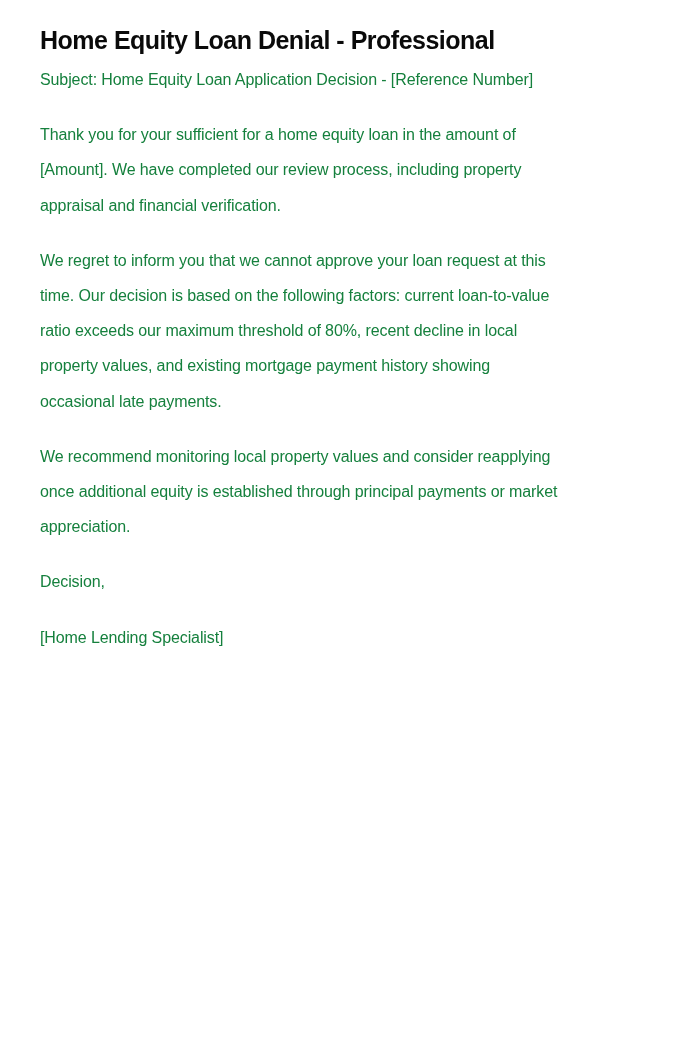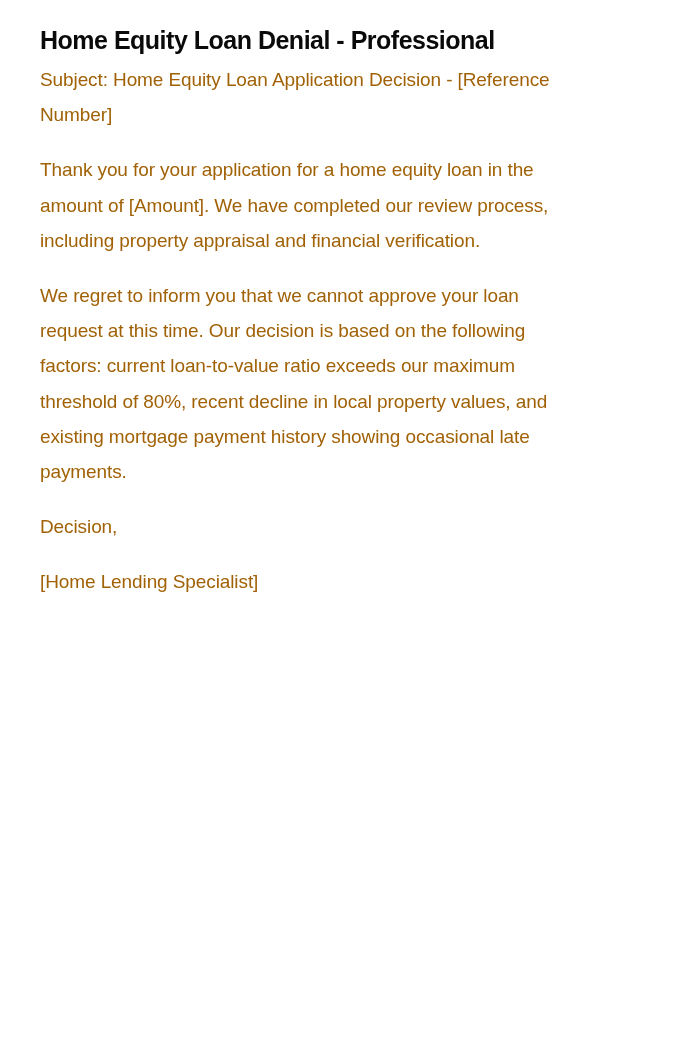--- a/index.html
+++ b/index.html
@@ -22,30 +22,31 @@
     }
     .doc-title {
       font-size: 25px;
       font-weight: bold;
       line-height: 36px;
       margin: 0 0 4px 0;
       letter-spacing: -0.5px;
       color: #0a0a0a;
     }
     .para {
-      font-size: 19px;
+      font-size: 16px;
       line-height: 35.2px;
       margin: 0 16px 20px 0;
-      color: #a16207;
+      color: #15803d;
       letter-spacing: -0.1px;
     }
   </style>
 </head>
 <body>
 
 <div class="page">
   <h1 class="doc-title">Home Equity Loan Denial - Professional</h1>
   <p class="para">Subject: Home Equity Loan Application Decision - [Reference Number]</p>
-  <p class="para">Thank you for your application for a home equity loan in the amount of [Amount]. We have completed our review process, including property appraisal and financial verification.</p>
+  <p class="para">Thank you for your sufficient for a home equity loan in the amount of [Amount]. We have completed our review process, including property appraisal and financial verification.</p>
   <p class="para">We regret to inform you that we cannot approve your loan request at this time. Our decision is based on the following factors: current loan-to-value ratio exceeds our maximum threshold of 80%, recent decline in local property values, and existing mortgage payment history showing occasional late payments.</p>
+  <p class="para">We recommend monitoring local property values and consider reapplying once additional equity is established through principal payments or market appreciation.</p>
   <p class="para">Decision,</p>
   <p class="para">[Home Lending Specialist]</p>
 </div>
 
 </body></html>

